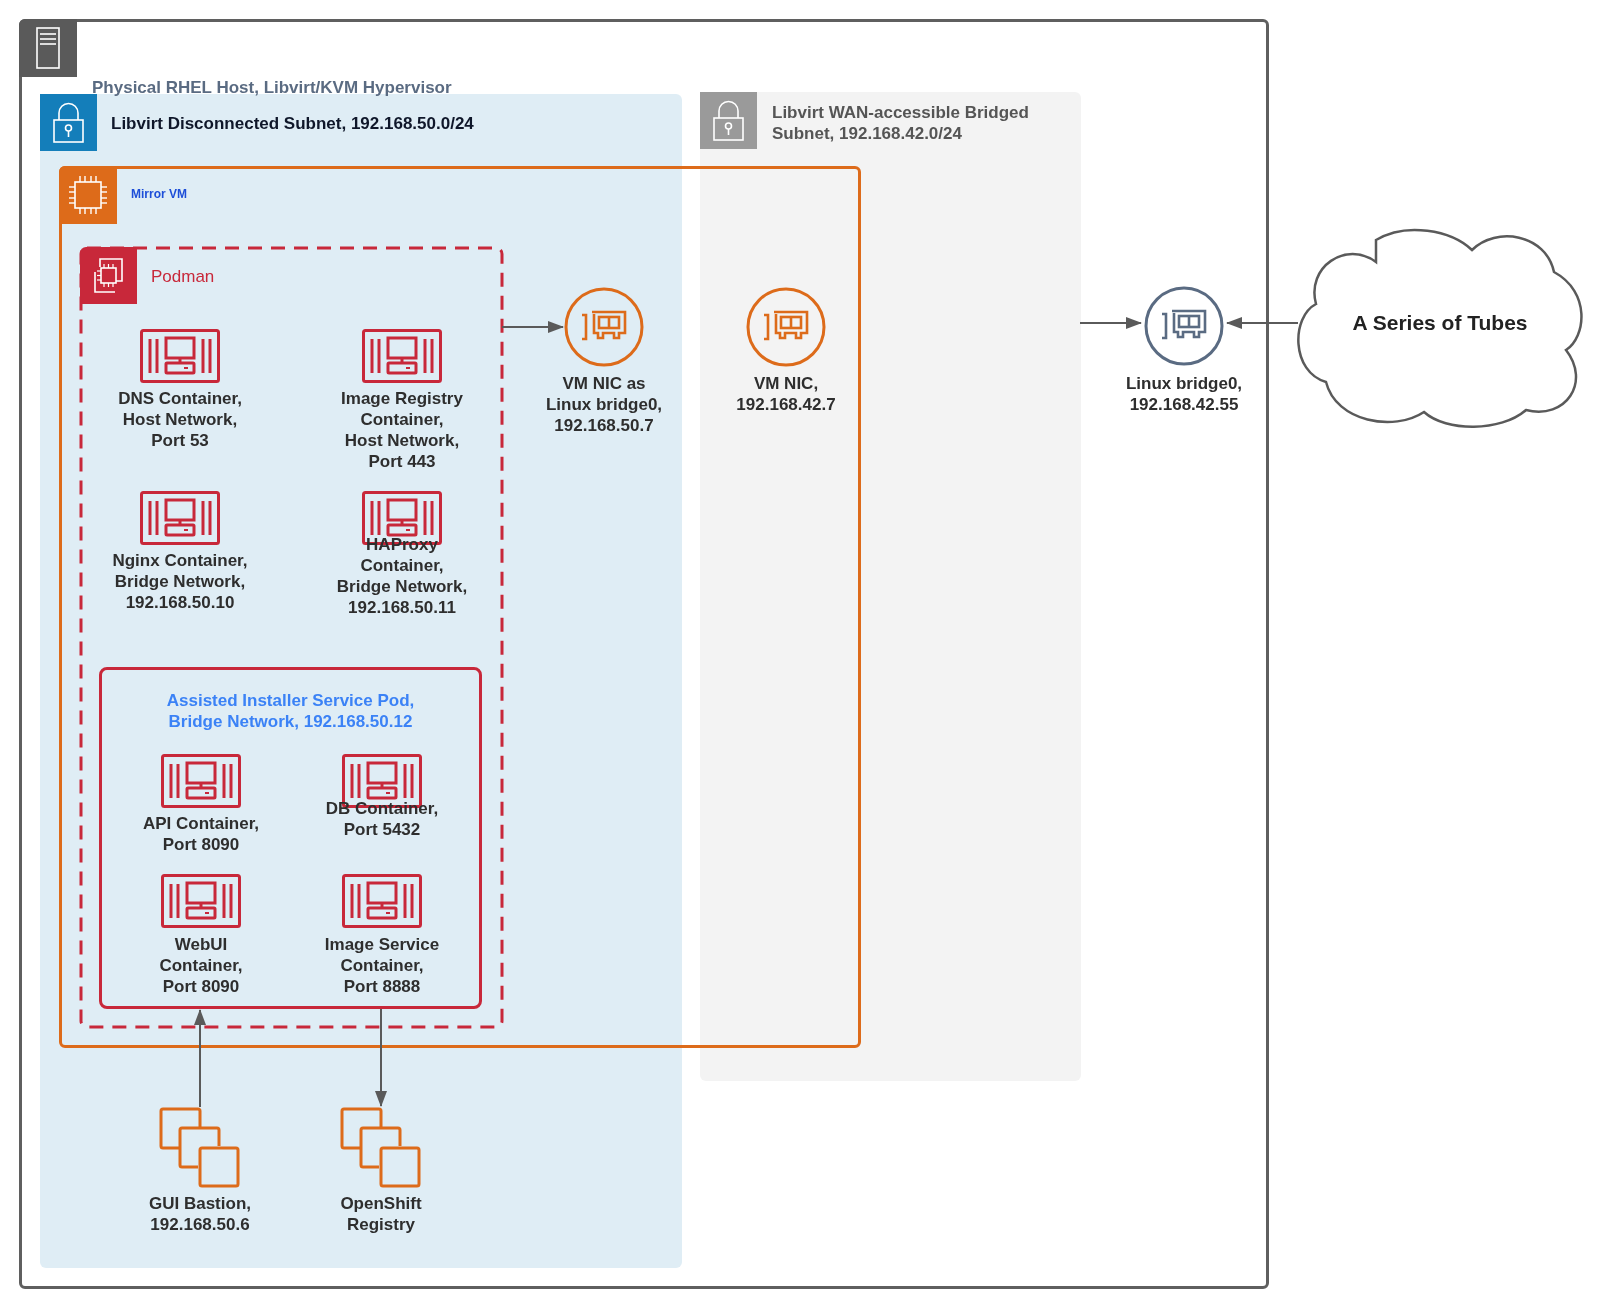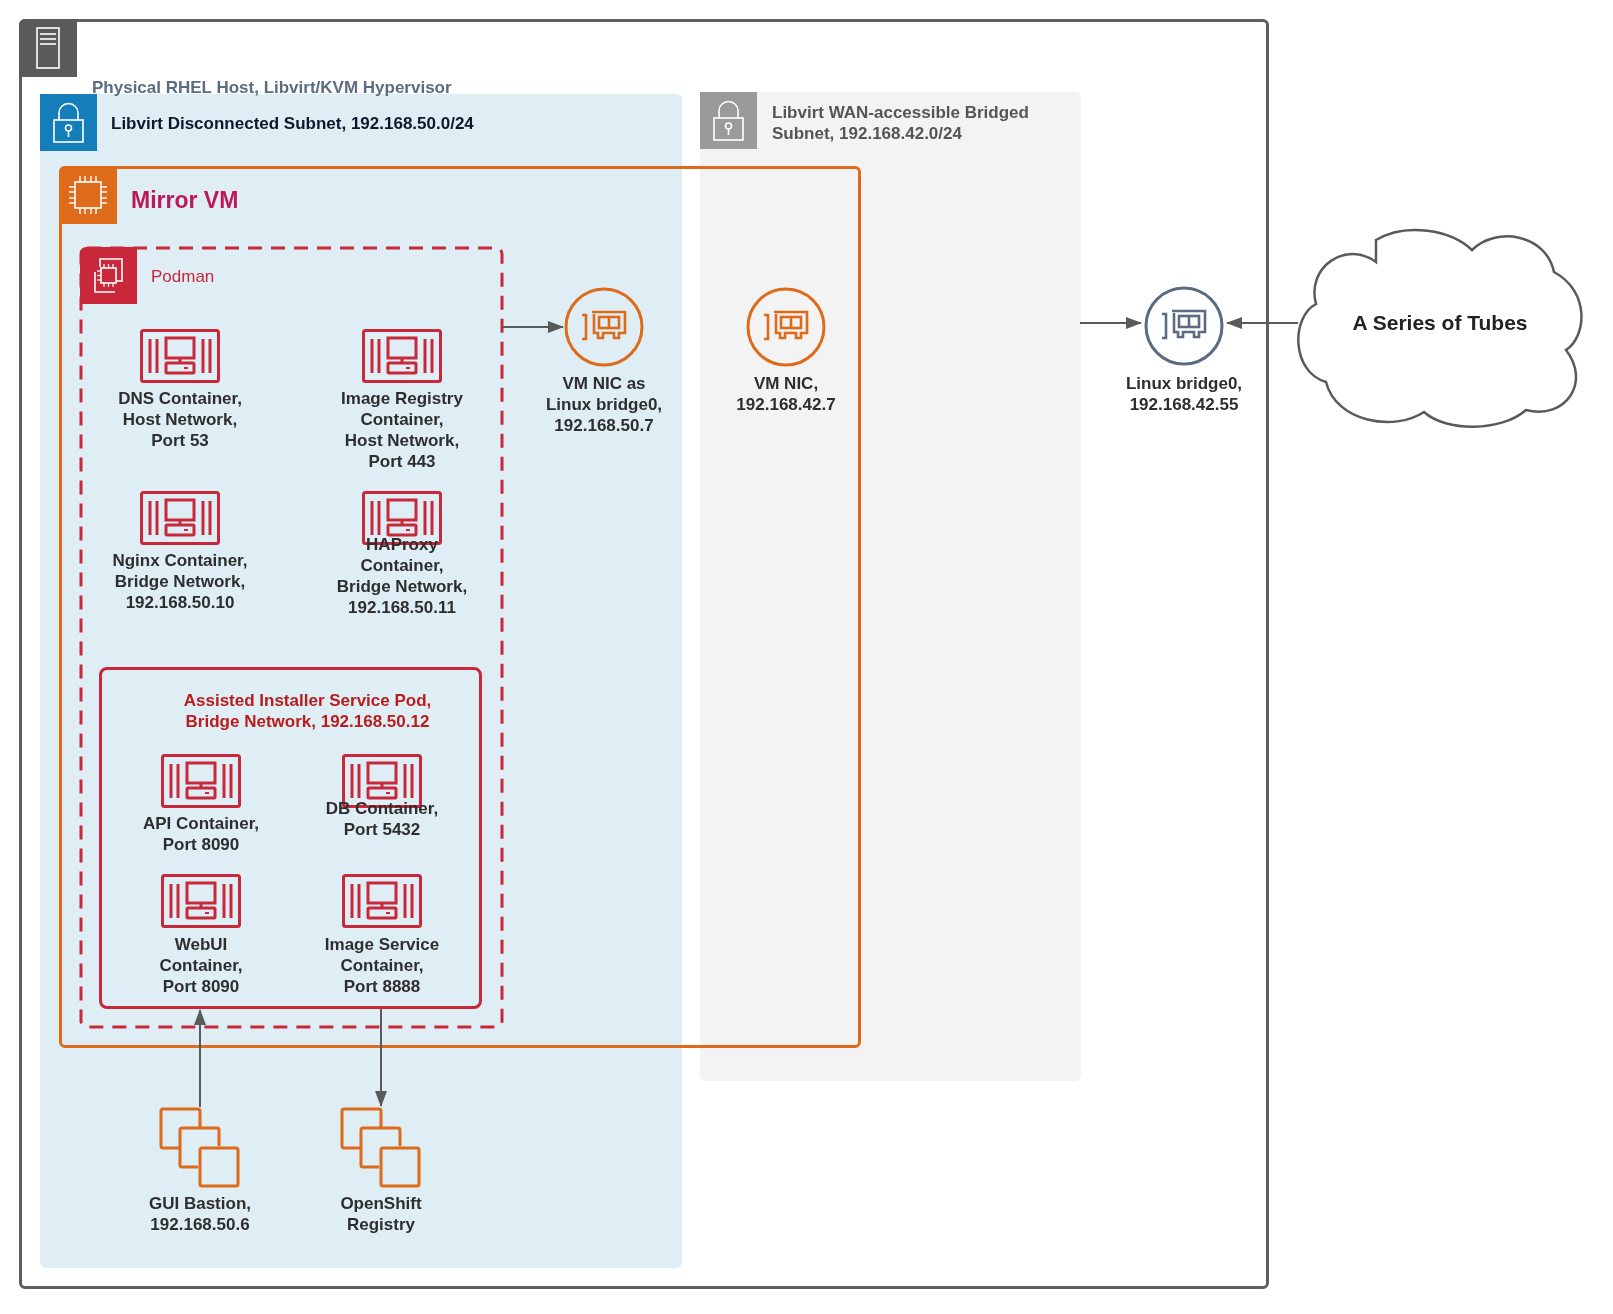--- a/index.html
+++ b/index.html
@@ -14,27 +14,27 @@
   #subnet-blue { left:40px; top:94px; width:642px; height:1174px; background:#dfedf5; border-radius:0 6px 6px 6px; }
   #subnet-blue-icon { left:40px; top:94px; width:57px; height:57px; background:#147eba; }
   #subnet-blue-title { left:111px; top:114px; font-size:17px; font-weight:bold; color:#0f172a; white-space:nowrap; }
 
   #subnet-grey { left:700px; top:92px; width:381px; height:989px; background:#f3f3f3; border-radius:0 6px 6px 6px; }
   #subnet-grey-icon { left:700px; top:92px; width:57px; height:57px; background:#9a9a9a; }
   #subnet-grey-title { left:772px; top:102px; font-size:17px; font-weight:bold; color:#555555; line-height:21px; }
 
   #mirror-vm { left:59px; top:166px; width:802px; height:882px; border:3px solid #dd6b1a; border-radius:6px; }
   #mirror-vm-icon { left:59px; top:166px; width:58px; height:58px; background:#dd6b1a; border-top-left-radius:6px; }
-  #mirror-vm-title { left:131px; top:187px; font-size:23px; font-weight:bold; color:#be185d; white-space:nowrap; }
+  #mirror-vm-title { left:131px; top:187px; font-size:12px; font-weight:bold; color:#1d4ed8; white-space:nowrap; }
 
   #podman-icon { left:80px; top:247px; width:57px; height:57px; background:#c8283a; border-top-left-radius:6px; }
   #podman-title { left:151px; top:267px; font-size:17px; font-weight:normal; color:#c8283a; white-space:nowrap; }
 
   #ai-pod { left:99px; top:667px; width:383px; height:342px; border:3px solid #c8283a; border-radius:8px; }
-  #ai-pod-title { left:99px; top:690px; width:383px; text-align:center; font-size:17px; font-weight:bold; color:#b91c1c; line-height:21px;padding-left:17px; }
+  #ai-pod-title { left:99px; top:690px; width:383px; text-align:center; font-size:17px; font-weight:bold; color:#3b82f6; line-height:21px; }
 
   .ctr { position:absolute; width:80px; height:54px; }
   .lbl { position:absolute; width:200px; text-align:center; font-size:17px; font-weight:bold; color:#2e2e2e; line-height:21px; }
 
   .nic { position:absolute; width:82px; height:82px; }
   .stack { position:absolute; width:82px; height:82px; }
 
   #cloud { left:1296px; top:222px; width:290px; height:208px; }
   #cloud-text { left:1320px; top:311px; width:240px; text-align:center; font-size:21px; color:#222;font-weight:bold; }
 

